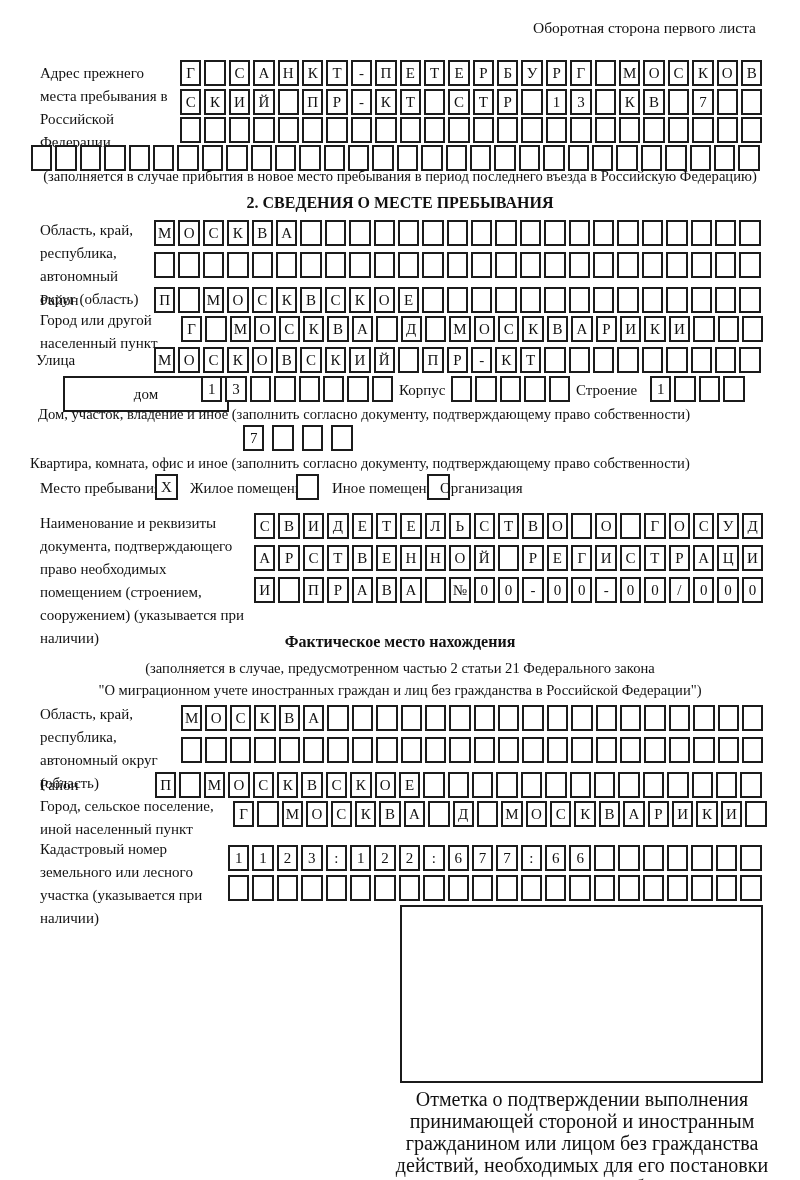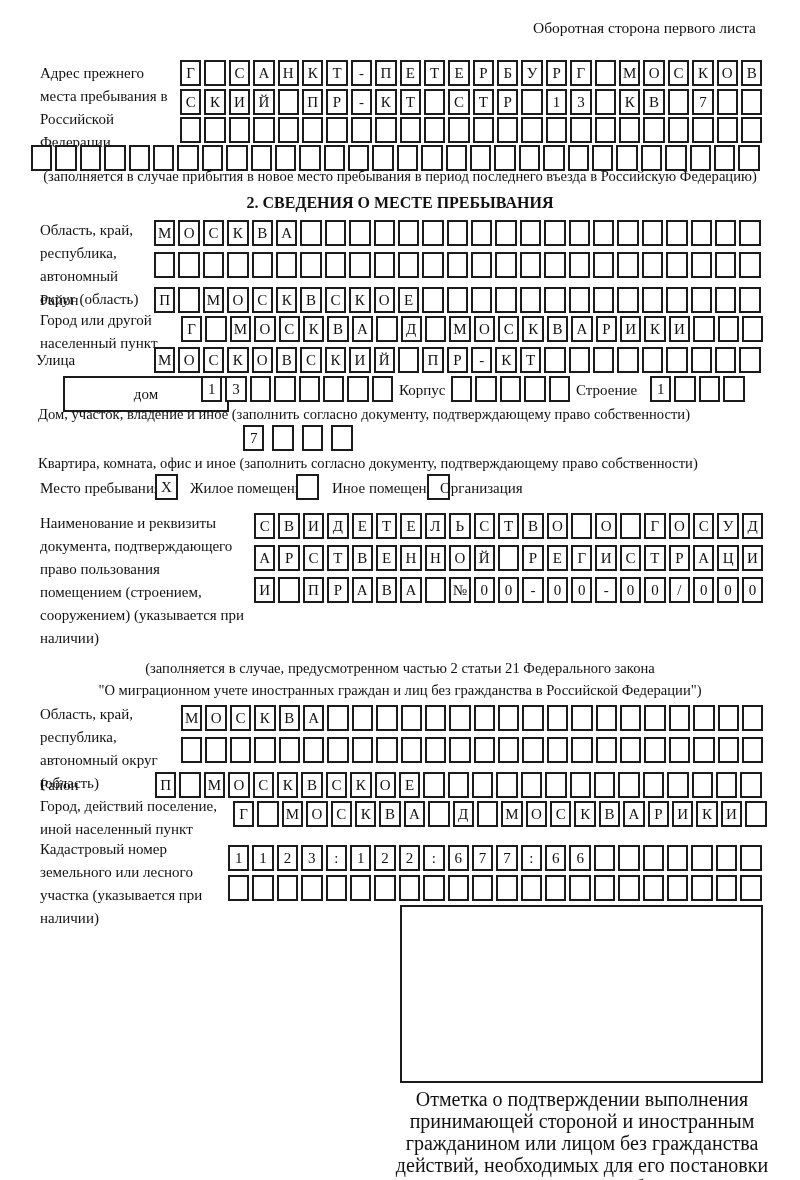--- a/index.html
+++ b/index.html
@@ -323,31 +323,31 @@
       <span class="cell"></span>
     </div>
   <div class="note" style="left:38px;top:406px;">Дом, участок, владение и иное (заполнить согласно документу, подтверждающему право собственности)</div>
 
   <div class="cellrow sparse" style="left:243px;top:425px;">
       <span class="cell">7</span>
       <span class="cell"></span>
       <span class="cell"></span>
       <span class="cell"></span>
     </div>
-  <div class="note" style="left:38px;top:455px;">Квартира, комната, офис и иное (заполнить согласно документу, подтверждающему право собственности)</div>
+  <div class="note" style="left:30px;top:455px;">Квартира, комната, офис и иное (заполнить согласно документу, подтверждающему право собственности)</div>
 
   <div class="lbl" style="left:40px;top:477px;">Место пребывания:</div>
   <div class="chk" style="left:155px;top:474px;">X</div>
   <div class="lbl" style="left:190px;top:477px;">Жилое помещение</div>
   <div class="chk" style="left:296px;top:474px;"></div>
   <div class="lbl" style="left:332px;top:477px;">Иное помещение</div>
   <div class="chk" style="left:427px;top:474px;"></div>
   <div class="lbl" style="left:440px;top:477px;">Организация</div>
 
-  <div class="lbl" style="left:40px;top:512px;width:205px;">Наименование и реквизиты документа, подтверждающего право пользования помещением (строением, сооружением) (указывается при наличии)</div>
+  <div class="lbl" style="left:40px;top:512px;width:205px;">Наименование и реквизиты документа, подтверждающего право необходимых помещением (строением, сооружением) (указывается при наличии)</div>
   <div class="cellrow" style="left:254px;top:513px;">
       <span class="cell">С</span>
       <span class="cell">В</span>
       <span class="cell">И</span>
       <span class="cell">Д</span>
       <span class="cell">Е</span>
       <span class="cell">Т</span>
       <span class="cell">Е</span>
       <span class="cell">Л</span>
       <span class="cell">Ь</span>
@@ -404,20 +404,21 @@
       <span class="cell">0</span>
       <span class="cell">-</span>
       <span class="cell">0</span>
       <span class="cell">0</span>
       <span class="cell">/</span>
       <span class="cell">0</span>
       <span class="cell">0</span>
       <span class="cell">0</span>
     </div>
 
+  <div class="heading center" style="top:633px;">Фактическое место нахождения</div>
   <div class="note center" style="top:660px;text-align:center;">(заполняется в случае, предусмотренном частью 2 статьи 21 Федерального закона</div>
   <div class="note center" style="top:682px;">"О миграционном учете иностранных граждан и лиц без гражданства в Российской Федерации")</div>
 
   <div class="lbl" style="left:40px;top:703px;width:128px;">Область, край, республика, автономный округ (область)</div>
   <div class="cellrow" style="left:181px;top:705px;">
       <span class="cell">М</span>
       <span class="cell">О</span>
       <span class="cell">С</span>
       <span class="cell">К</span>
       <span class="cell">В</span>
@@ -490,21 +491,21 @@
       <span class="cell"></span>
       <span class="cell"></span>
       <span class="cell"></span>
       <span class="cell"></span>
       <span class="cell"></span>
       <span class="cell"></span>
       <span class="cell"></span>
       <span class="cell"></span>
     </div>
 
-  <div class="lbl" style="left:40px;top:795px;width:188px;">Город, действий поселение, иной населенный пункт</div>
+  <div class="lbl" style="left:40px;top:795px;width:188px;">Город, сельское поселение, иной населенный пункт</div>
   <div class="cellrow" style="left:233px;top:801px;">
       <span class="cell">Г</span>
       <span class="cell"></span>
       <span class="cell">М</span>
       <span class="cell">О</span>
       <span class="cell">С</span>
       <span class="cell">К</span>
       <span class="cell">В</span>
       <span class="cell">А</span>
       <span class="cell"></span>

